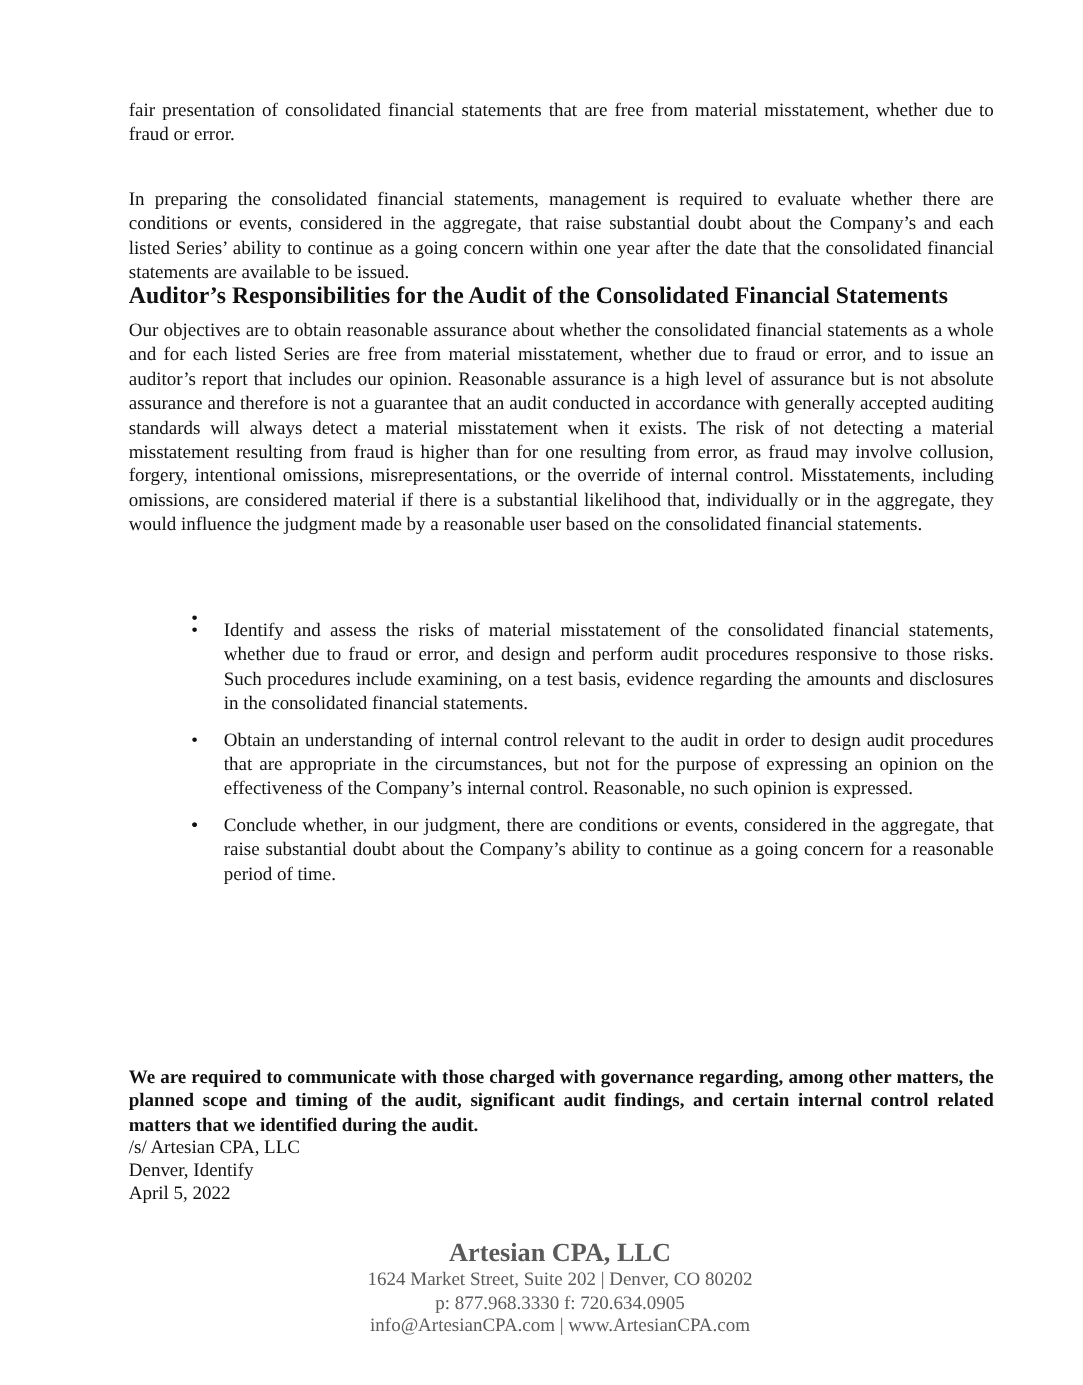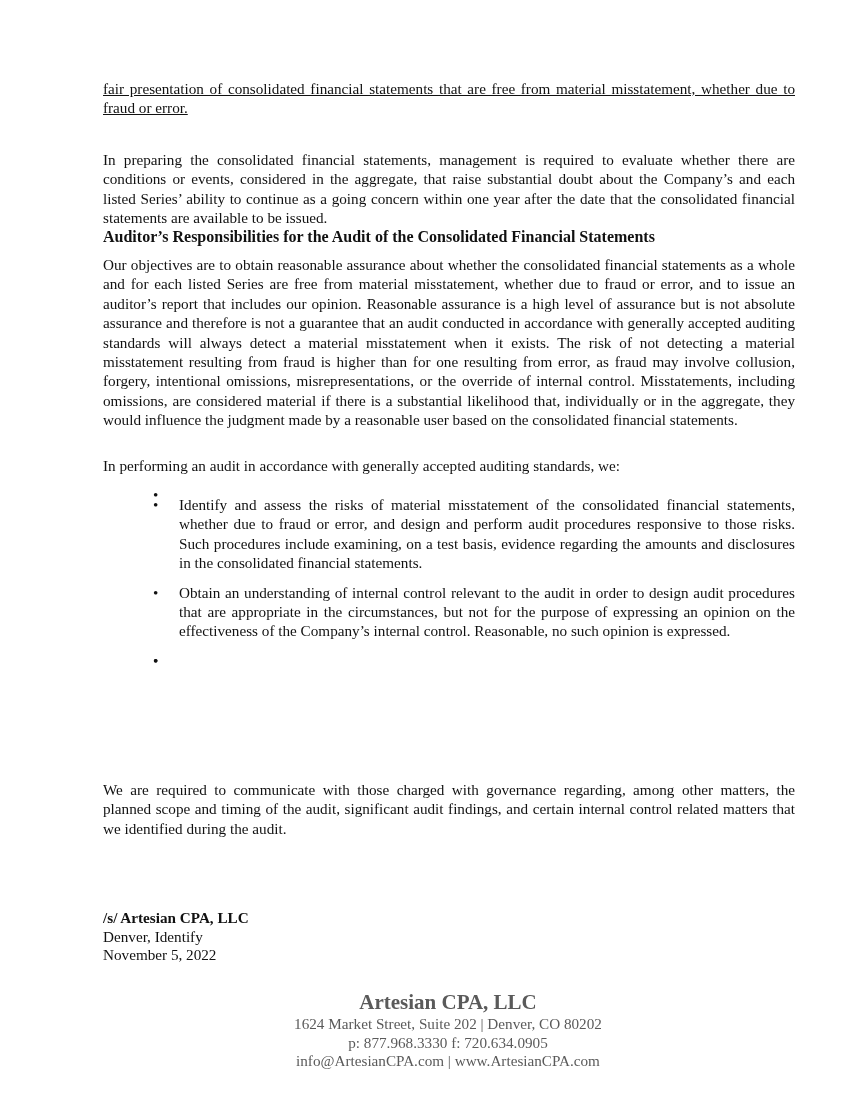--- a/index.html
+++ b/index.html
@@ -8,71 +8,71 @@
     position: absolute; left: 0; top: 0; width: 866px; height: 1108px;
     background: #ffffff; border-right: 1px solid #e6e6e6;
     font-family: "Liberation Serif", "DejaVu Serif", serif;
     color: #111111;
   }
   .body-text {
     position: absolute; left: 103px; width: 692px;
     font-size: 15.2px; line-height: 19.4px; text-align: justify;
     margin: 0;
   }
-  .p1 { top: 79px; text-decoration: underline; }
+  .p1 { top: 79px; }
   .p2 { top: 134px; margin-top: 16px; }
-  .heading { position: absolute; left: 103px; top: 227px; font-size: 16px; font-weight: bold; line-height: 19.4px; margin: 0; text-align: center; }
+  .heading { position: absolute; left: 103px; top: 227px; font-size: 19px; font-weight: bold; line-height: 19.4px; margin: 0; text-align: center; }
   .p3 { top: 255px; }
   .p4 { top: 456px; }
   .bullets { position: absolute; left: 103px; width: 692px; top: 485px; margin: 0; padding: 0; list-style: none; }
   .bullet { position: relative; padding-left: 76px; font-size: 15.2px; line-height: 19.4px; text-align: justify; margin: 0 0 10px 0; }
   .bullet .dot { position: absolute; left: 50px; top: 0; }
-  .p5 { top: 780px; }
+  .p5 { top: 852px; font-weight: bold; }
   .sig { position: absolute; left: 103px; top: 909px; font-size: 15.2px; line-height: 18.5px; }
-  .sig .firm { font-weight: bold; }
+  .sig .firm { font-weight: normal; }
   .footer { position: absolute; left: 0; width: 896px; top: 989px; text-align: center; color: #5a5a5a; }
   .footer .fname { font-size: 21px; font-weight: bold; line-height: 26px; }
   .footer .fline { font-size: 15.2px; line-height: 18.7px; }
 </style>
 </head>
 <body>
 
 <div class="page">
   <p class="body-text p1">fair presentation of consolidated financial statements that are free from material misstatement, whether due to fraud or error.</p>
   <p class="body-text p2">In preparing the consolidated financial statements, management is required to evaluate whether there are conditions or events, considered in the aggregate, that raise substantial doubt about the Company’s and each listed Series’ ability to continue as a going concern within one year after the date that the consolidated financial statements are available to be issued.</p>
   <p class="heading">Auditor’s Responsibilities for the Audit of the Consolidated Financial Statements</p>
   <p class="body-text p3">Our objectives are to obtain reasonable assurance about whether the consolidated financial statements as a whole and for each listed Series are free from material misstatement, whether due to fraud or error, and to issue an auditor’s report that includes our opinion.  Reasonable assurance is a high level of assurance but is not absolute assurance and therefore is not a guarantee that an audit conducted in accordance with generally accepted auditing standards will always detect a material misstatement when it exists.  The risk of not detecting a material misstatement resulting from fraud is higher than for one resulting from error, as fraud may involve collusion, forgery, intentional omissions, misrepresentations, or the override of internal control.  Misstatements, including omissions, are considered material if there is a substantial likelihood that, individually or in the aggregate, they would influence the judgment made by a reasonable user based on the consolidated financial statements.</p>
-  <p class="body-text p4">In performing an audit in accordance with generally accepted auditing standards, we:</p>
 
   <ul class="bullets">
     <li class="bullet">
       <span class="dot">•</span>
     </li>
     <li class="bullet">
       <span class="dot">•</span>
       <span>Identify and assess the risks of material misstatement of the consolidated financial statements, whether due to fraud or error, and design and perform audit procedures responsive to those risks.  Such procedures include examining, on a test basis, evidence regarding the amounts and disclosures in the consolidated financial statements.</span>
     </li>
     <li class="bullet">
       <span class="dot">•</span>
       <span>Obtain an understanding of internal control relevant to the audit in order to design audit procedures that are appropriate in the circumstances, but not for the purpose of expressing an opinion on the effectiveness of the Company’s internal control.  Reasonable, no such opinion is expressed.</span>
     </li>
     <li class="bullet">
       <span class="dot">•</span>
     </li>
     <li class="bullet">
       <span class="dot">•</span>
+      <span>Conclude whether, in our judgment, there are conditions or events, considered in the aggregate, that raise substantial doubt about the Company’s ability to continue as a going concern for a reasonable period of time.</span>
     </li>
   </ul>
 
   <p class="body-text p5">We are required to communicate with those charged with governance regarding, among other matters, the planned scope and timing of the audit, significant audit findings, and certain internal control related matters that we identified during the audit.</p>
 
   <div class="sig">
     <div class="firm">/s/ Artesian CPA, LLC</div>
     <div>Denver, Identify</div>
-    <div>November 5, 2022</div>
+    <div>April 5, 2022</div>
   </div>
 
   <div class="footer">
     <div class="fname">Artesian CPA, LLC</div>
     <div class="fline">1624 Market Street, Suite 202 | Denver, CO 80202</div>
     <div class="fline">p:  877.968.3330  f: 720.634.0905</div>
     <div class="fline">info@ArtesianCPA.com | www.ArtesianCPA.com</div>
   </div>
 </div>
 

